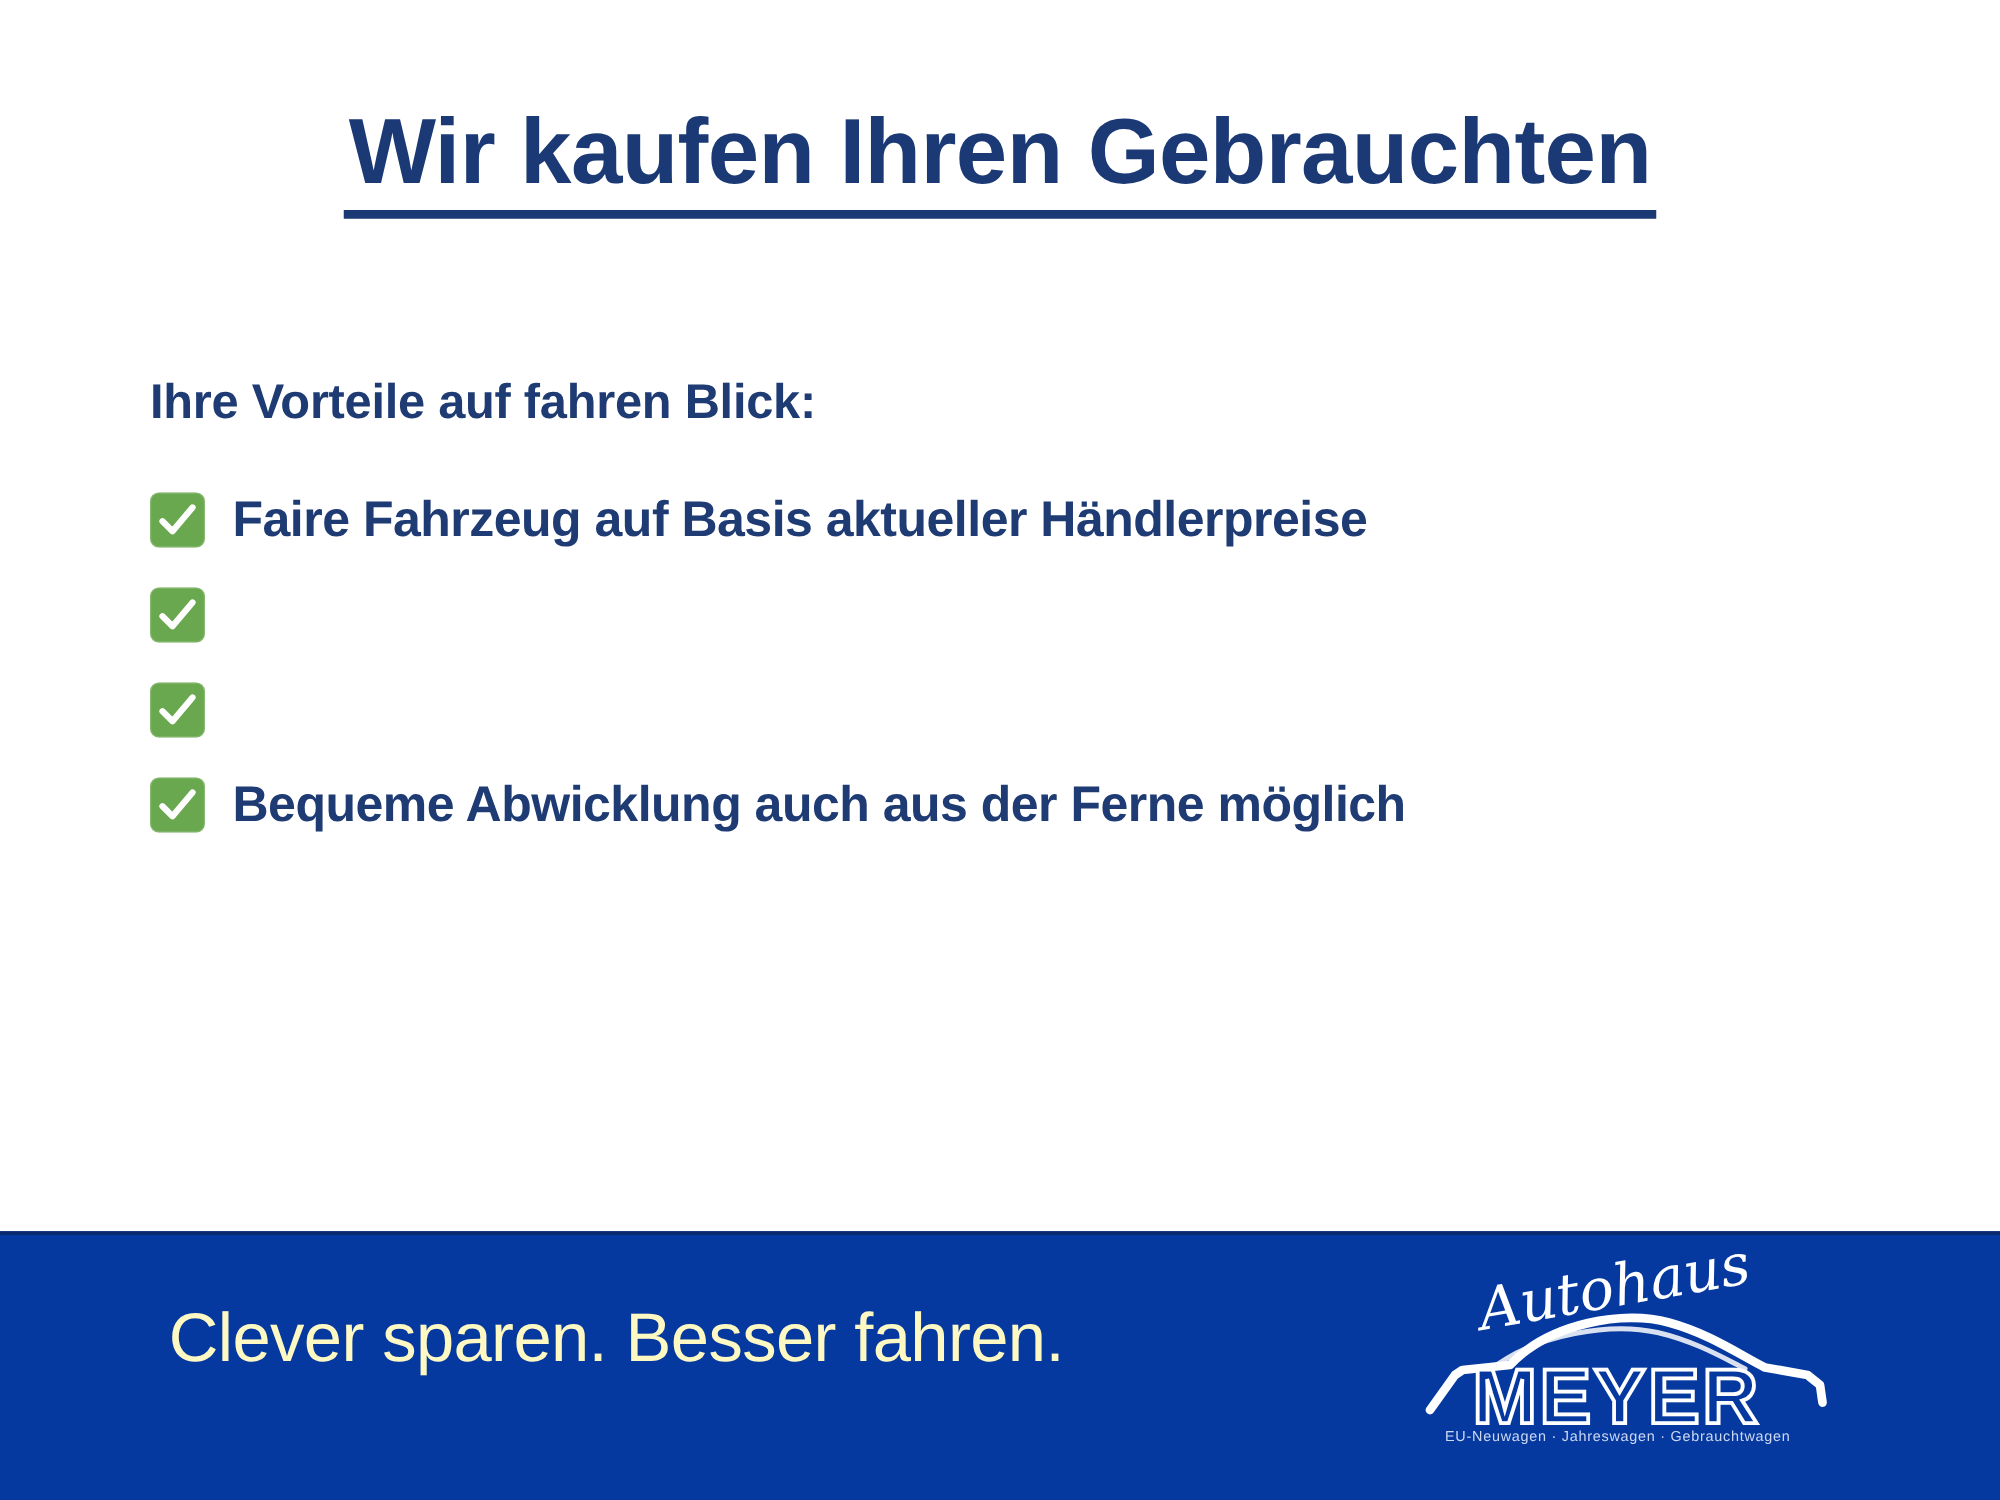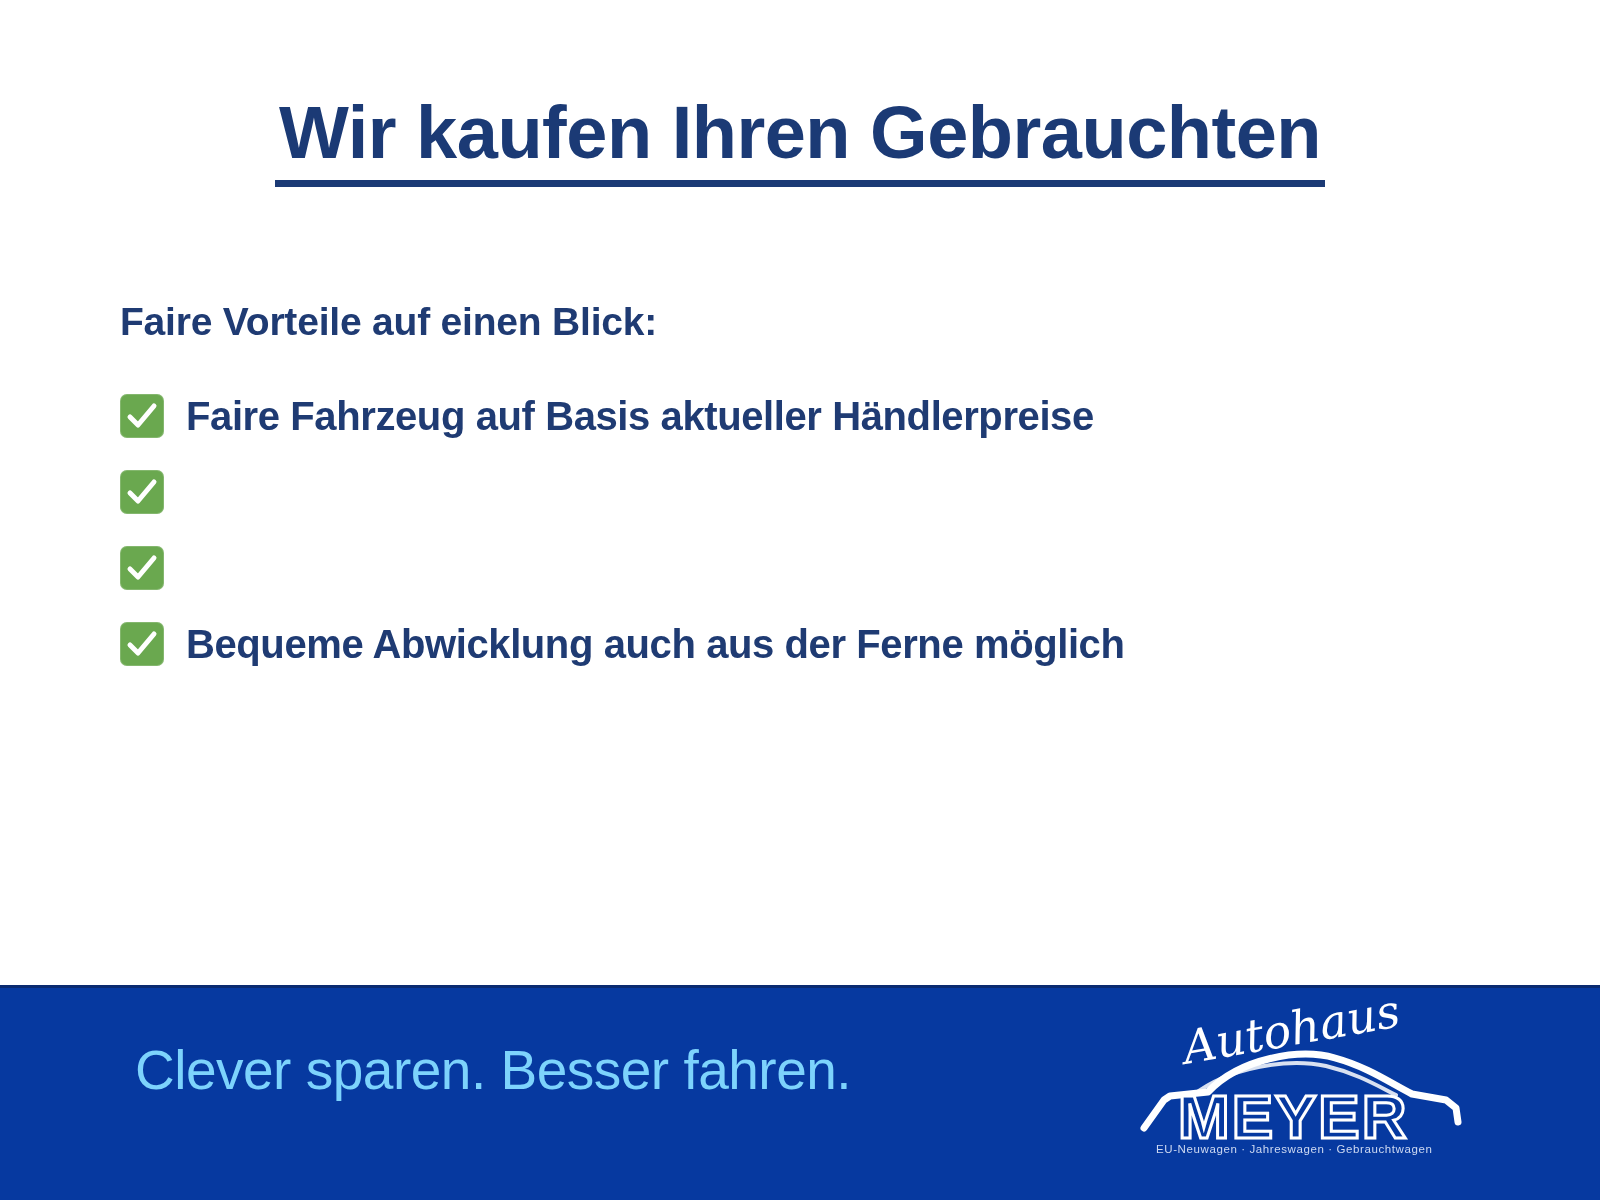--- a/index.html
+++ b/index.html
@@ -19,21 +19,21 @@
   .page {
     position: absolute;
     inset: 0;
     background: #ffffff;
   }
 
   
   .headline-block {
     position: absolute;
     left: 0;
-    top: 96px;
+    top: 84px;
     width: 1600px;
     text-align: center;
     text-decoration: underline;
   }
   .headline {
     display: inline-block;
     font-size: 74px;
     font-weight: 700;
     letter-spacing: -0.5px;
     color: #1b3a75;
@@ -103,21 +103,21 @@
     height: 215px;
     background: #0639a0;
     border-top: 3px solid #0a2a70;
   }
   .footer-slogan {
     position: absolute;
     left: 135px;
     top: 50px;
     font-size: 55px;
     font-weight: 400;
-    color: #7dd3fc;
+    color: #fef9c3;
     letter-spacing: -0.5px;
     white-space: nowrap;
   }
 
   
   .logo {
     position: absolute;
     right: 130px;
     top: 12px;
     width: 340px;
@@ -152,21 +152,21 @@
 </style>
 </head>
 <body>
 
 <div class="page">
 
   <div class="headline-block">
     <div class="headline">Wir kaufen Ihren Gebrauchten</div>
   </div>
 
-  <div class="intro">Faire Vorteile auf einen Blick:</div>
+  <div class="intro">Ihre Vorteile auf fahren Blick:</div>
 
   <div class="benefits">
 
 
     <div class="benefit-row">
       <span class="check-icon">
         <svg viewBox="0 0 32 32" aria-hidden="true">
           <path d="M4 17 L12 25 L28 6" fill="none" stroke="#ffffff" stroke-width="5" stroke-linecap="round" stroke-linejoin="round"></path>
         </svg>
       </span>

